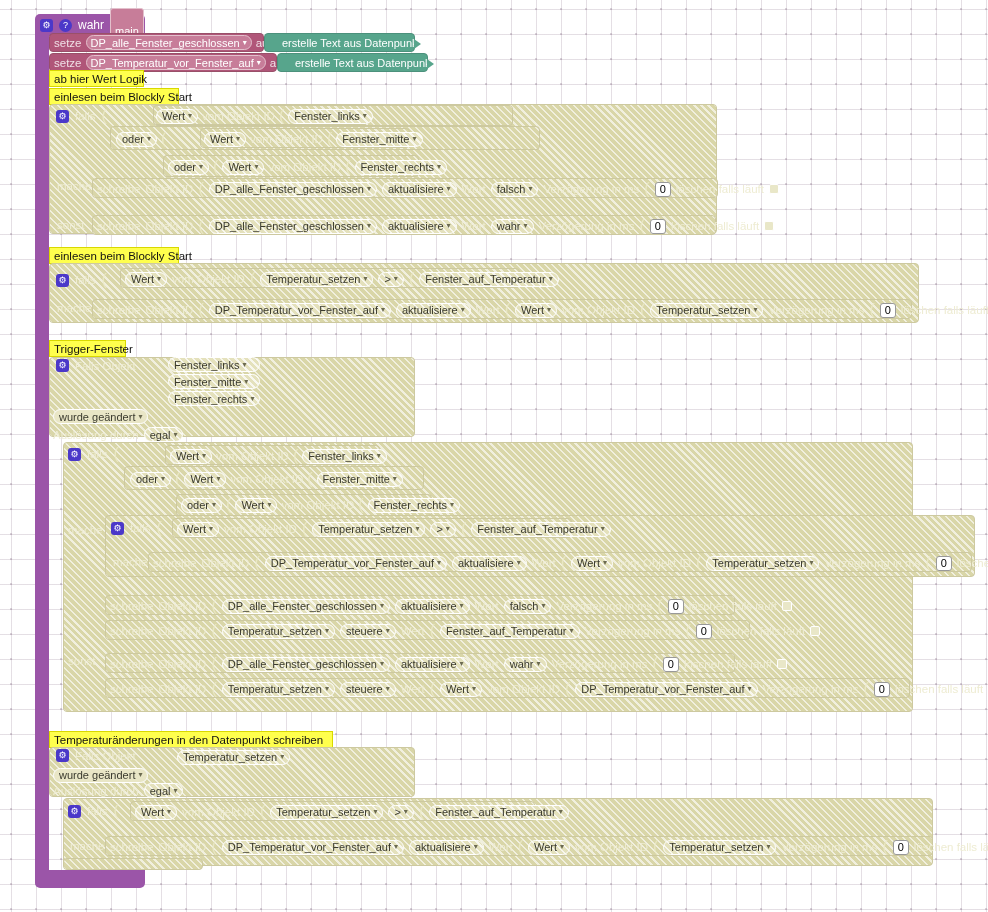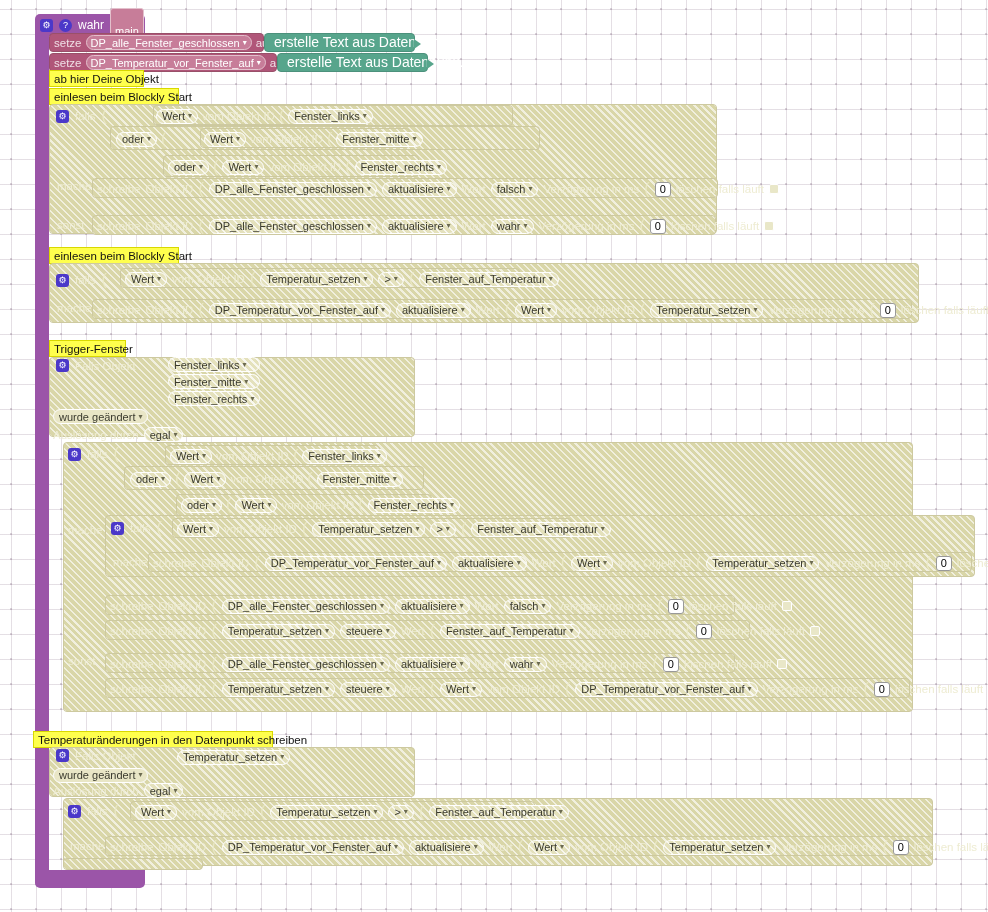--- a/index.html
+++ b/index.html
@@ -71,23 +71,23 @@
     display:inline-flex; align-items:center; gap:3px;
     height:15px;
   }
 
   
   .green {
     background:#57a58c;
     border:1px solid #4c917c;
     border-radius:4px;
     height:19px;
-    display:flex; 
-    padding:0 7px 0 9px;
-    color:#ffffff; font-size:14px;
+    display:flex; align-items:center;
+    padding:0 7px 0 17px;
+    color:#ffffff; font-size:11px;
     white-space:nowrap;
   }
   .green::after {
     content:"";
     position:absolute; right:-7px; top:5px;
     width:0;height:0;
     border-top:5px solid transparent;
     border-bottom:5px solid transparent;
     border-left:7px solid #57a58c;
   }
@@ -209,21 +209,21 @@
       <span>DP_Temperatur_vor_Fenster_auf</span>
       <span class="caret w">▾</span>
     </span>
     <span>auf</span>
     <span class="sock">(</span>
   </div>
   <div class="blk green" style="left:277px; top:53px; width:151px;">
     <span>erstelle Text aus Datenpunk...</span>
   </div>
 
-  <div class="blk yellow" style="left:49px; top:70px; width:95px;">ab hier Deine Objekt</div>
+  <div class="blk yellow" style="left:49px; top:70px; width:95px;">ab hier Wert Logik</div>
 
   <div class="blk yellow" style="left:49px; top:88px; width:130px;">einlesen beim Blockly Start</div>
 
   <div class="blk cwrap" style="left:49px; top:104px; width:668px; height:130px;"></div>
   <div class="blk" style="left:56px; top:107px; display:flex; align-items:center; gap:6px;">
     <span class="gear">⚙</span>
     <span class="lbl-d">falls</span>
     <span class="ghost">(</span>
   </div>
 
@@ -659,21 +659,21 @@
       <span>DP_Temperatur_vor_Fenster_auf</span>
       <span class="caret">▾</span>
     </span>
     <span class="lbl-d">Verzögerung in ms</span>
     <span class="ghost">(</span>
     <span class="fld-d num">0</span>
     <span class="lbl-d">löschen falls läuft</span>
 
   </div>
 
-  <div class="blk yellow" style="left:33px; top:731px; width:240px;">Temperaturänderungen in den Datenpunkt schreiben</div>
+  <div class="blk yellow" style="left:49px; top:731px; width:284px;">Temperaturänderungen in den Datenpunkt schreiben</div>
 
   <div class="blk cwrap" style="left:49px; top:747px; width:366px; height:50px;"></div>
   <div class="blk" style="left:56px; top:749px; display:flex; align-items:center; gap:6px;">
     <span class="gear">⚙</span>
     <span class="lbl-d">Falls Objekt</span>
   </div>
   <div class="blk" style="left:177px; top:747px;">
     <span class="fld-d">
       <span>Temperatur_setzen</span>
       <span class="caret">▾</span>

